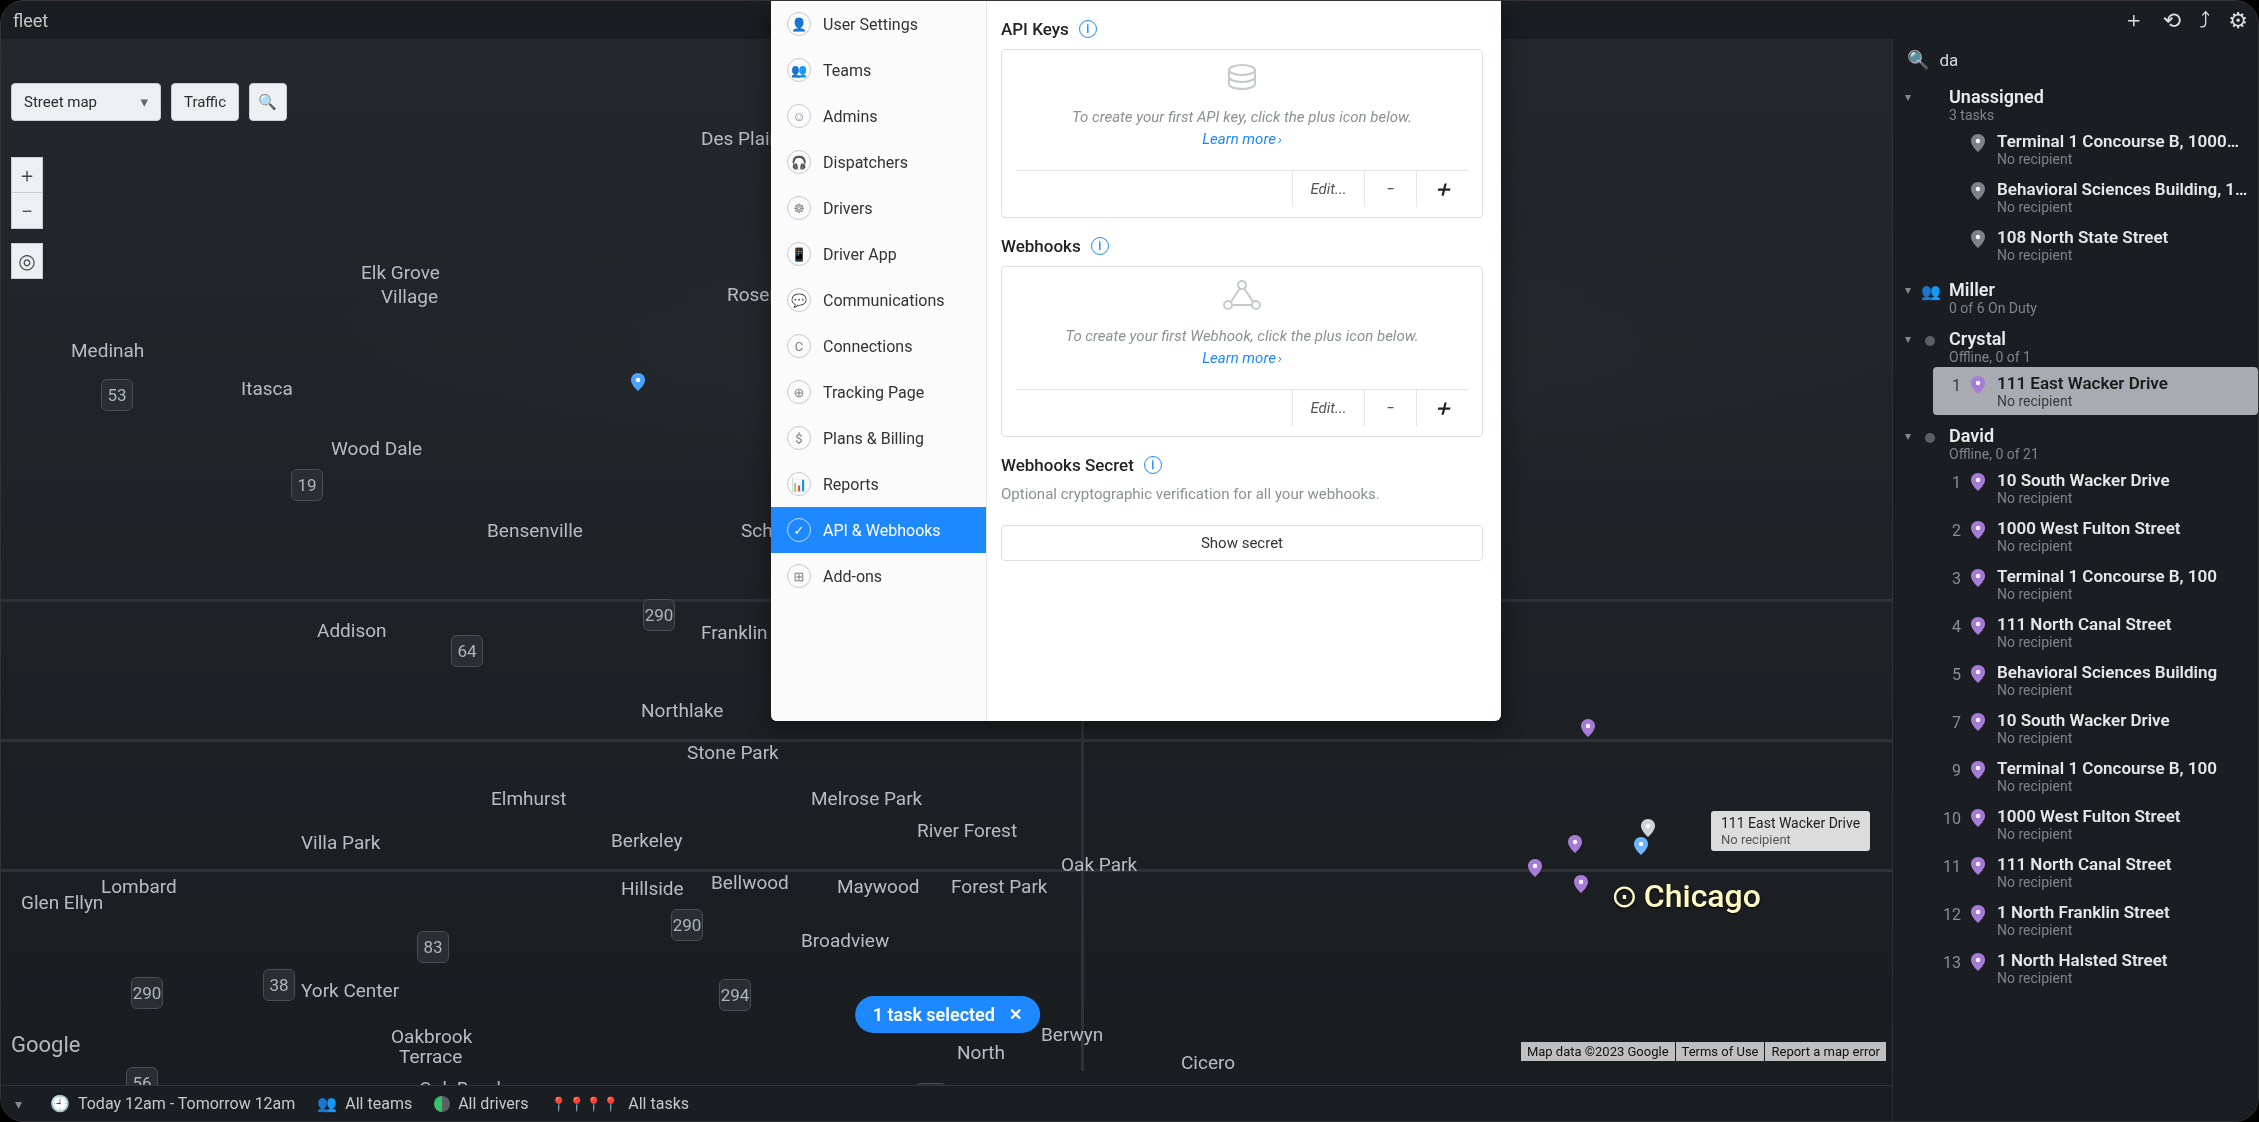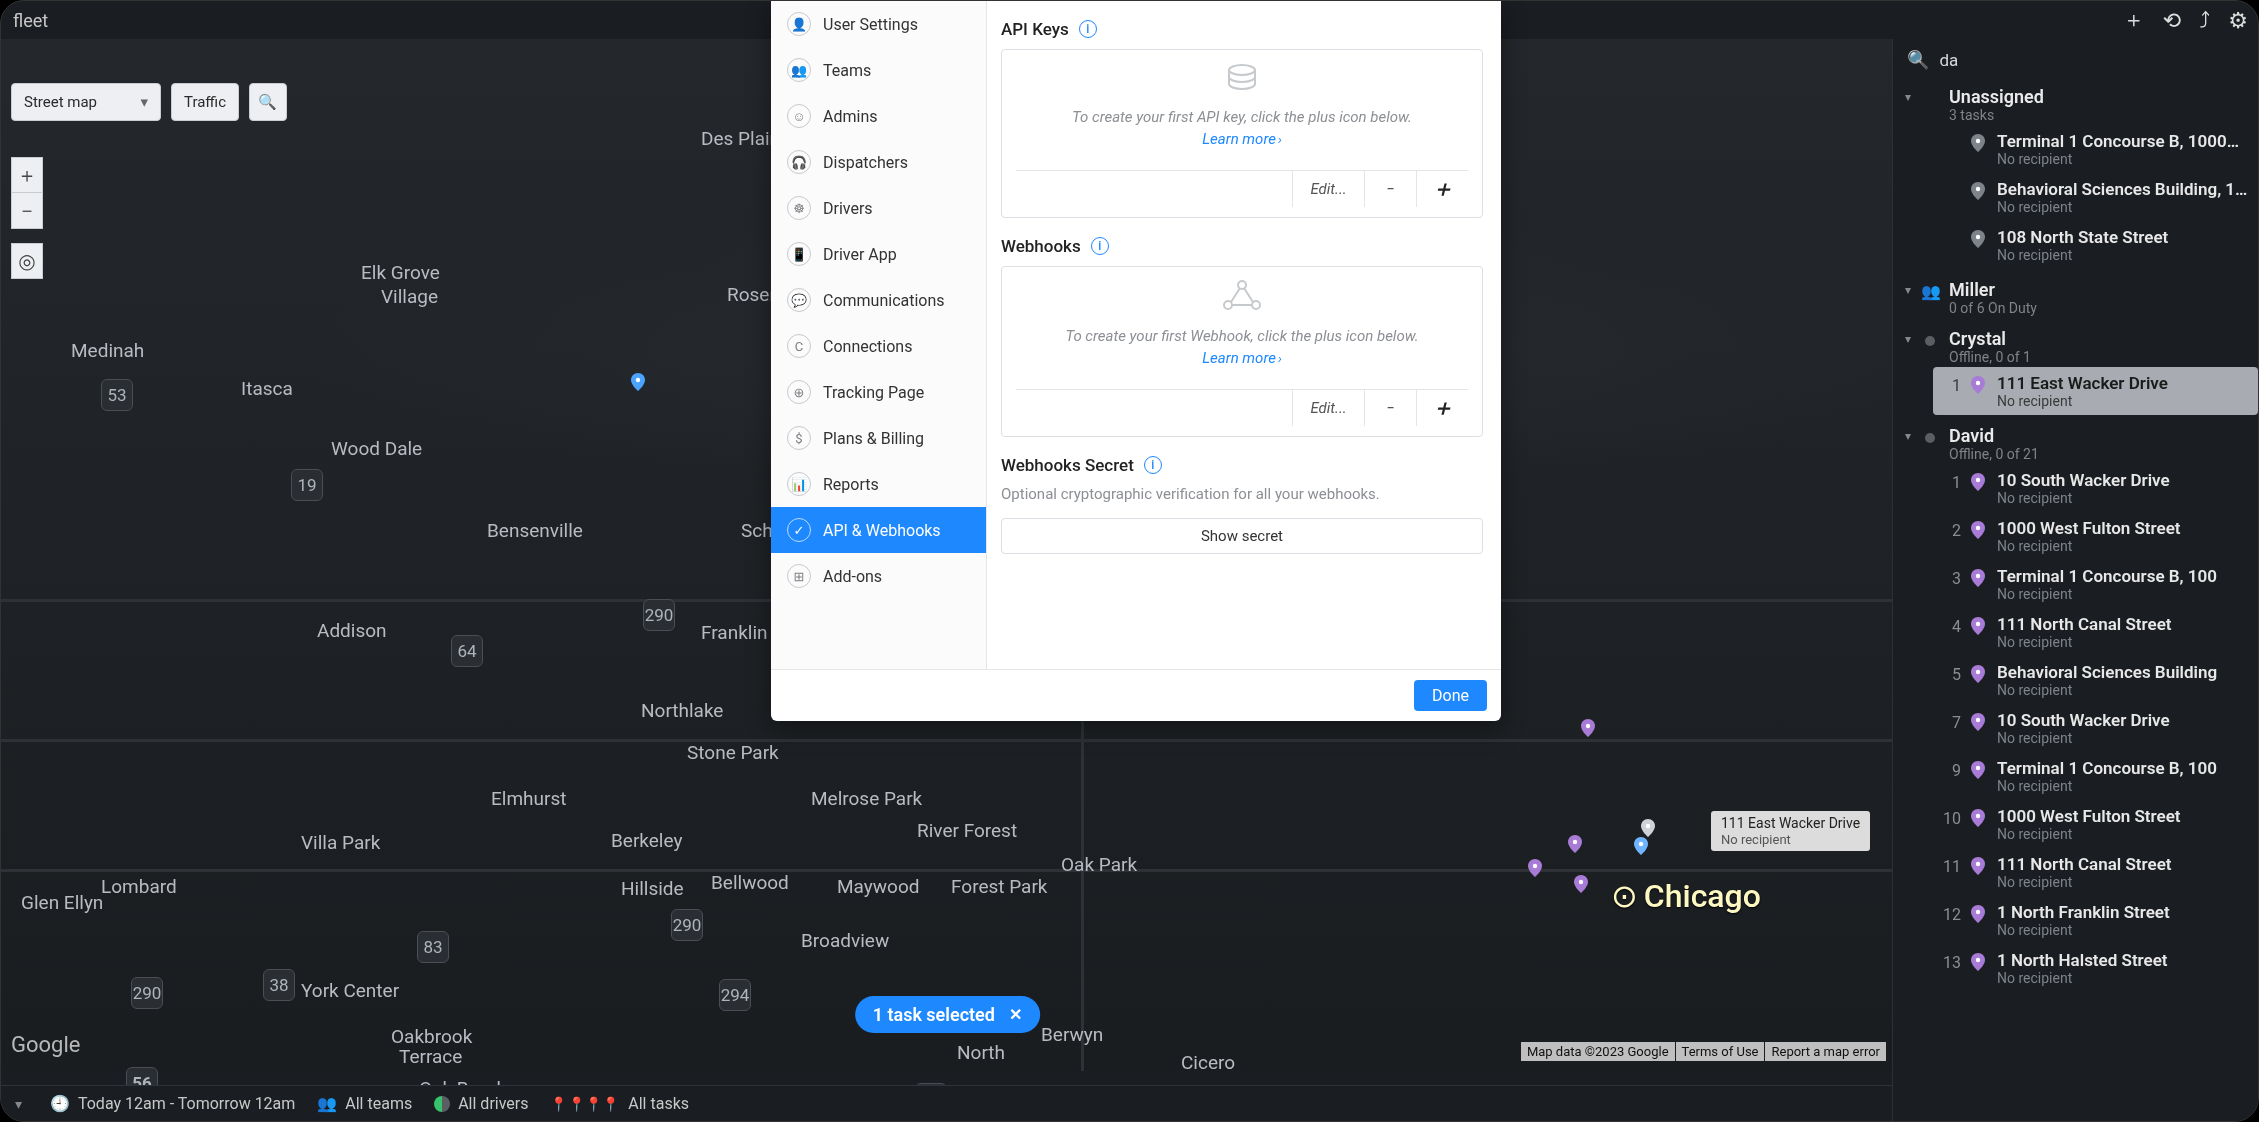--- a/index.html
+++ b/index.html
@@ -176,21 +176,21 @@
   display:flex; margin-top:22px; border-top:1px solid #e3e5e8;
 }
 .panel-footer .spacer{flex:1;}
 .panel-footer .seg {
   height:36px; display:flex;align-items:center;justify-content:center;
   border-left:1px solid #e3e5e8; font-size:15px; color:#555; cursor:pointer;
 }
 .panel-footer .seg.edit{width:72px;}
 .panel-footer .seg.minus{width:52px;}
 .panel-footer .seg.plus{width:52px; font-size:22px; font-weight:bold; color:#222;}
-.sec-desc { font-size:15px; color:#8c8f94; margin-bottom:15px;}
+.sec-desc { font-size:15px; color:#8c8f94; margin-bottom:22px;}
 .show-secret-btn {
   width:100%; border:1px solid #dcdfe3; border-radius:4px;
   height:36px; background:#fff; color:#333; font-size:15px; cursor:pointer;
 }
 .modal-footer {
   border-top:1px solid #e6e6e6; padding:10px 14px;
   display:flex; justify-content:flex-end;
 }
 .done-btn {
   background:#1e88ff; color:#fff; border:none; border-radius:4px;
@@ -289,21 +289,21 @@
       <div class="city-label" style="left: 300px; top: 940px;">York Center</div>
       <div class="city-label" style="left: 390px; top: 986px;">Oakbrook</div>
       <div class="city-label" style="left: 398px; top: 1006px;">Terrace</div>
       <div class="city-label" style="left: 418px; top: 1038px;">Oak Brook</div>
       <div class="city-label" style="left: 956px; top: 1002px;">North</div>
       <div class="city-label" style="left: 1040px; top: 984px;">Berwyn</div>
       <div class="city-label" style="left: 1180px; top: 1012px;">Cicero</div>
       <div class="city-label" style="left: 764px; top: 1062px;">La Grange</div>
       <div class="city-label" style="left: 100px; top: 1064px;">Butterfield</div>
       <div class="hwy" style="left: 100px; top: 340px;">53</div>
-      <div class="hwy" style="left: 125px; top: 1028px; font-weight: bold;">56</div>
+      <div class="hwy" style="left: 125px; top: 1028px;">56</div>
       <div class="hwy" style="left: 450px; top: 596px;">64</div>
       <div class="hwy" style="left: 290px; top: 430px;">19</div>
       <div class="hwy" style="left: 130px; top: 938px;">290</div>
       <div class="hwy" style="left: 670px; top: 870px;">290</div>
       <div class="hwy" style="left: 262px; top: 930px;">38</div>
       <div class="hwy" style="left: 416px; top: 892px;">83</div>
       <div class="hwy" style="left: 642px; top: 560px;">290</div>
       <div class="hwy" style="left: 914px; top: 1044px;">171</div>
       <div class="hwy" style="left: 718px; top: 940px;">294</div>
       <div class="hwy" style="left: 1004px; top: 600px;">43</div>
@@ -747,18 +747,15 @@
 
         <div class="section-head">
           <span>Webhooks Secret</span>
           <span class="info-i">i</span>
         </div>
         <div class="sec-desc">Optional cryptographic verification for all your webhooks.</div>
         <button class="show-secret-btn">Show secret</button>
 
       </div>
     </div>
-    <div class="modal-footer">
-      <button class="done-btn">Done</button>
-    </div>
   </div>
 
 </div>
 
 </body></html>

